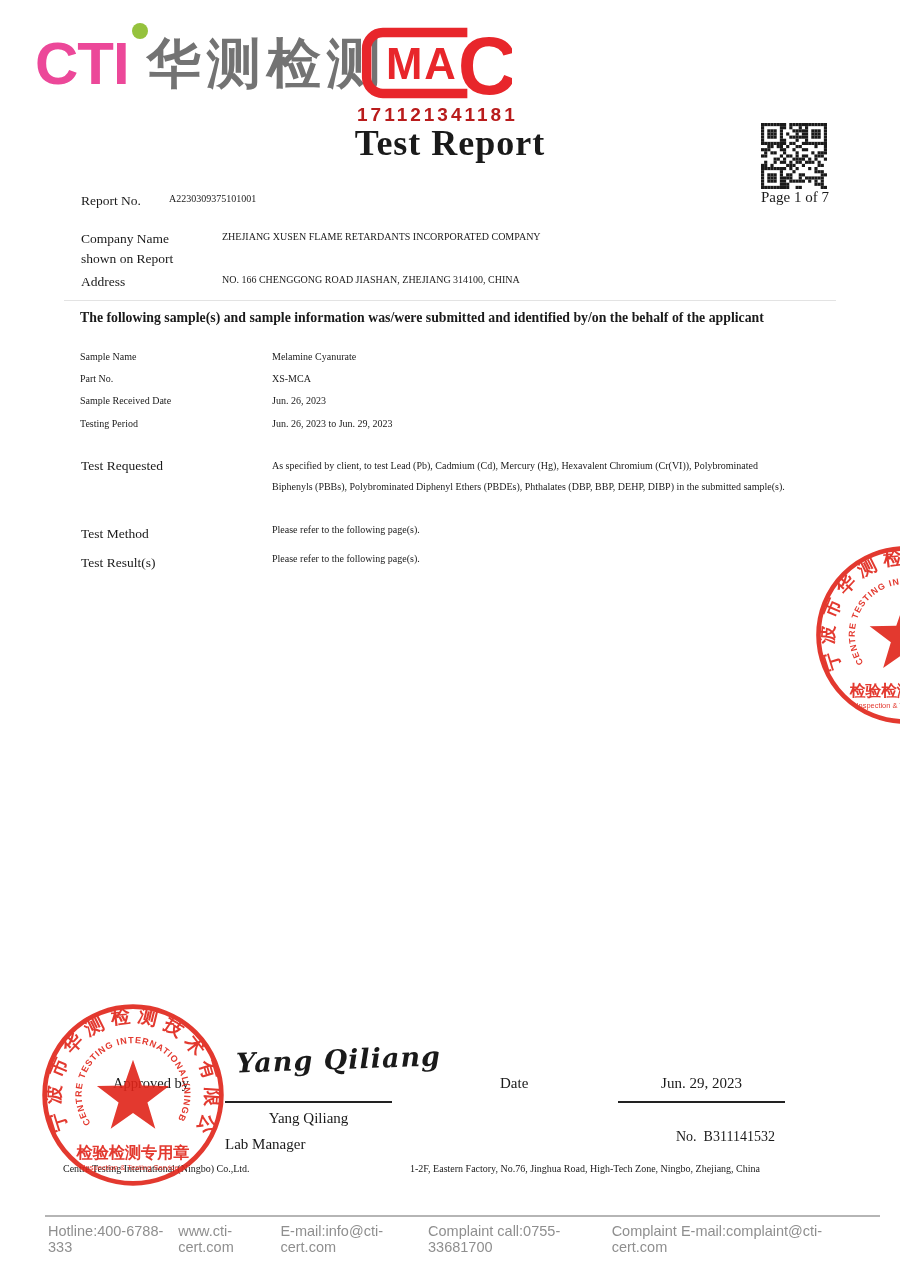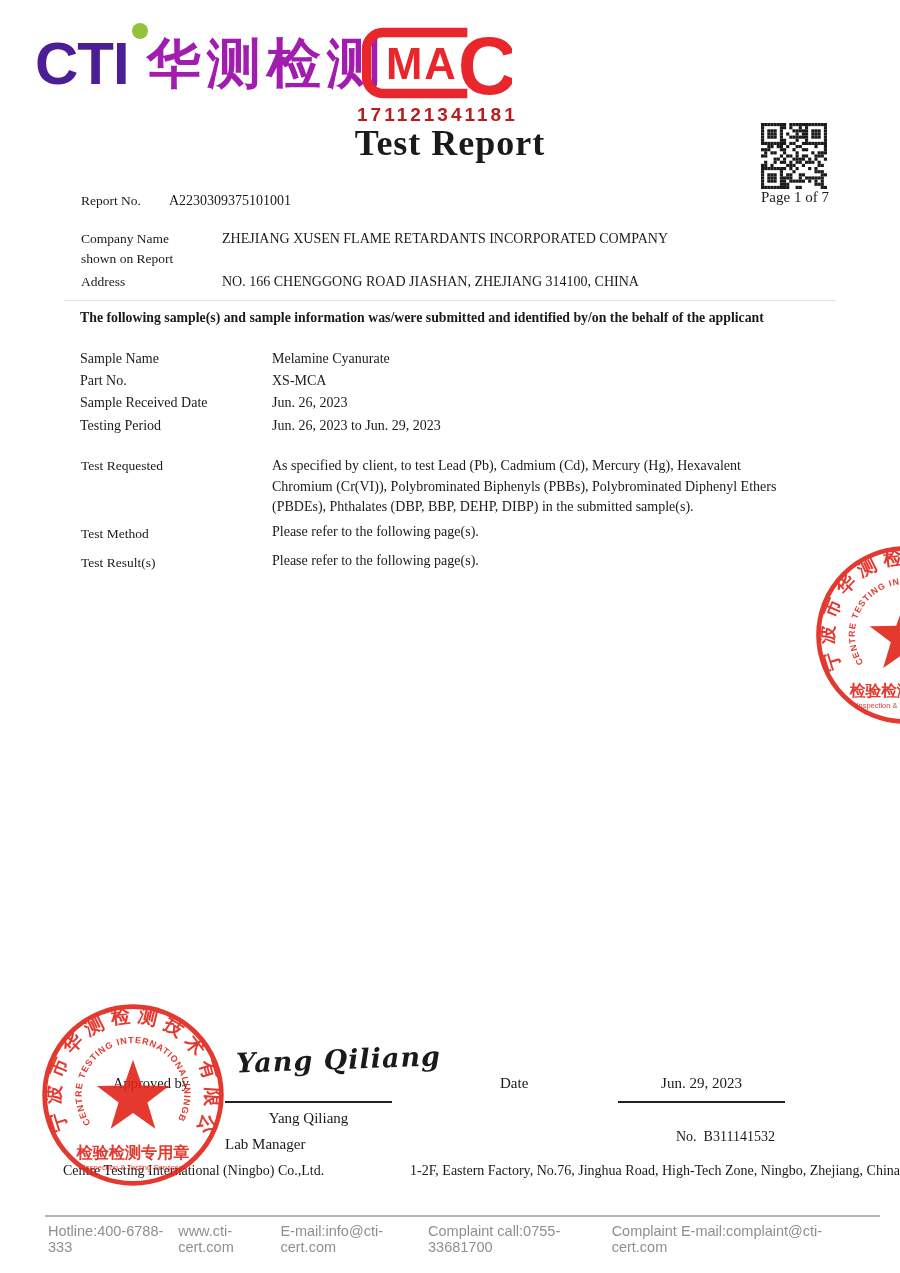--- a/index.html
+++ b/index.html
@@ -2,31 +2,31 @@
 <html><head>
 <meta charset="utf-8">
 <style>
   html,body{margin:0;padding:0;background:#ffffff;}
   #page{position:relative;width:900px;height:1273px;background:#ffffff;overflow:hidden;
         font-family:"Liberation Serif","DejaVu Serif",serif;color:#1a1a1a;}
   .abs{position:absolute;}
   
   .cti-wrap{left:35px;top:26px;height:76px;display:flex;align-items:center;}
   .cti-text{font-family:"Liberation Sans","DejaVu Sans",sans-serif;font-weight:800;
-            font-size:60px;line-height:70px;color:#4c1d95;letter-spacing:-1px;position:relative;}
+            font-size:60px;line-height:70px;color:#ec4899;letter-spacing:-1px;position:relative;}
   .cti-dot{position:absolute;left:97px;top:-6px;width:16px;height:16px;border-radius:50%;background:#95c23d;}
   .cti-cn{font-family:"Liberation Sans","DejaVu Sans",sans-serif;font-weight:800;
-          font-size:54px;color:#a21caf;margin-left:18px;letter-spacing:6px;}
+          font-size:54px;color:#737373;margin-left:18px;letter-spacing:6px;}
   .cma-num{left:357px;top:104px;font-family:"Liberation Sans","DejaVu Sans",sans-serif;
            font-size:19px;font-weight:bold;color:#b91c1c;letter-spacing:3px;}
   .title{left:50%;top:122px;transform:translateX(-50%);font-size:36px;font-weight:bold;letter-spacing:1px;}
   .pageno{left:761px;top:189px;font-size:15px;}
   
   .lbl{font-weight:normal;font-size:13.5px;}
-  .txt{font-size:14px;}
+  .txt{font-size:10px;}
   .rule{left:64px;top:300px;width:772px;height:1px;background:#e3e3e3;}
   .intro{left:80px;top:307px;width:706px;font-weight:bold;font-size:13.8px;line-height:21px;}
   .para{line-height:20.5px;}
   
   .stamp{opacity:.9;}
   
   .sig{left:236px;top:1044px;font-family:"DejaVu Serif",serif;font-style:italic;font-weight:bold;
        font-size:27px;transform:rotate(-2deg);letter-spacing:1px;}
   .sigline{height:2px;background:#222;}
   .footline{left:45px;top:1215px;width:835px;height:2px;background:#b5b5b5;}

